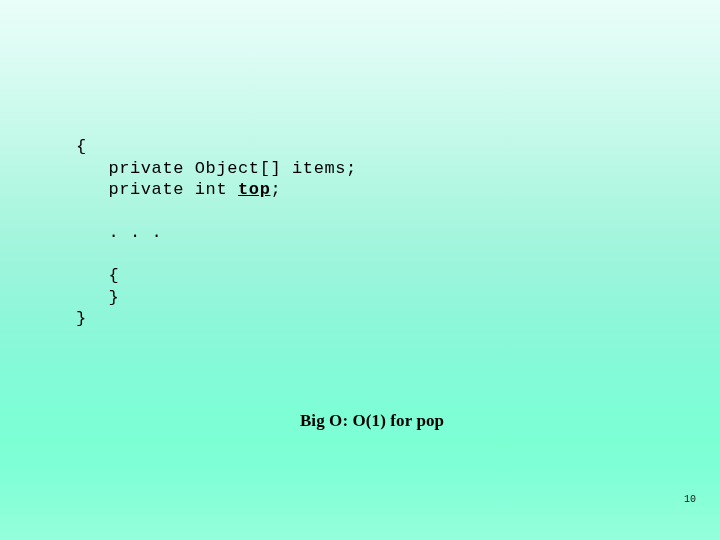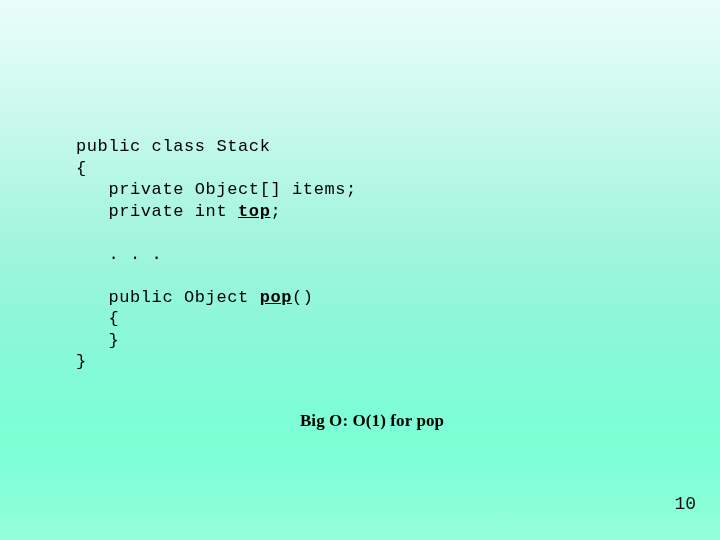--- a/index.html
+++ b/index.html
@@ -91,39 +91,37 @@
     color: #000000;
     letter-spacing: 0.1px;
   }
 
   
   #page-number {
     position: absolute;
     right: 24px;
     top: 494px;
     font-family: "Liberation Mono", "DejaVu Sans Mono", monospace;
-    font-size: 18px;
+    font-size: 10px;
     color: #111111;
     text-align: right;
   }
 </style>
 </head>
 <body>
 
 <div id="slide">
 
   <div id="code-block">
-      <div class="code-line">public class Stack</div>
       <div class="code-line">{</div>
       <div class="code-line">   private Object[] items;</div>
       <div class="code-line">   private int <b>top</b>;</div>
       <div class="code-line blank"></div>
       <div class="code-line">   . . .</div>
       <div class="code-line blank"></div>
-      <div class="code-line">   public Object <b>pop</b>()</div>
       <div class="code-line">   {</div>
       <div class="code-line">   }</div>
       <div class="code-line">}</div>
     </div>
 
   <div id="bigo-caption">Big O: O(1) for pop</div>
 
   <div id="page-number">10</div>
 
 </div>

